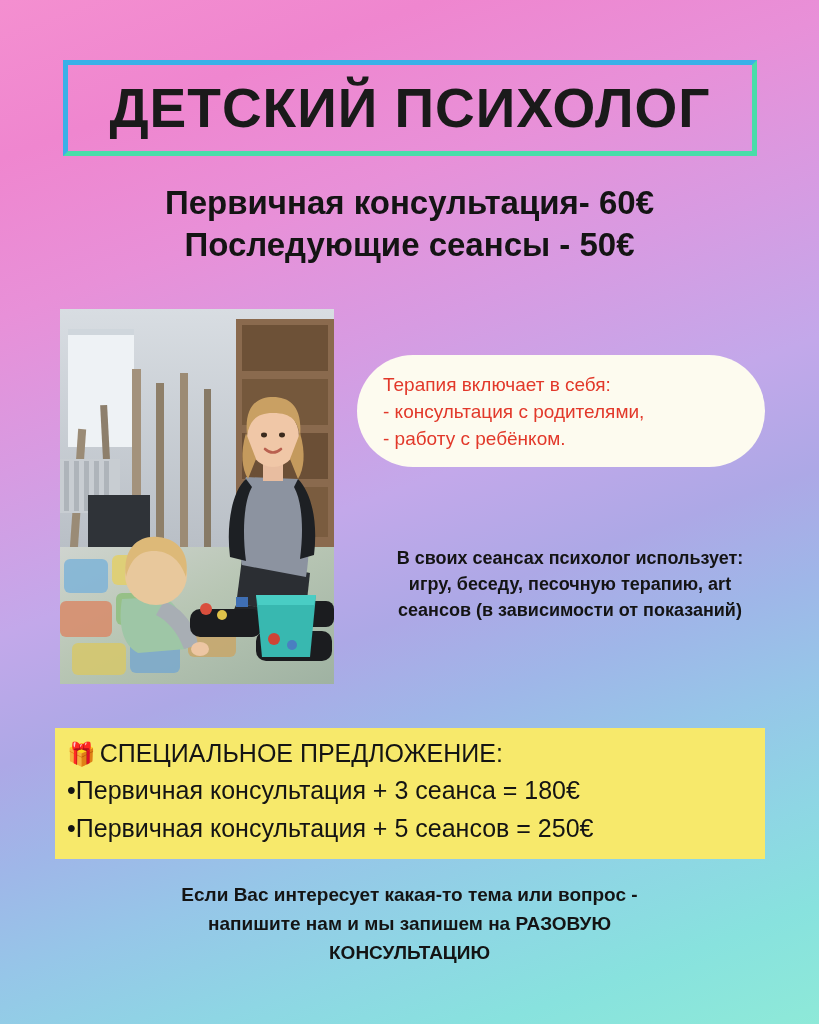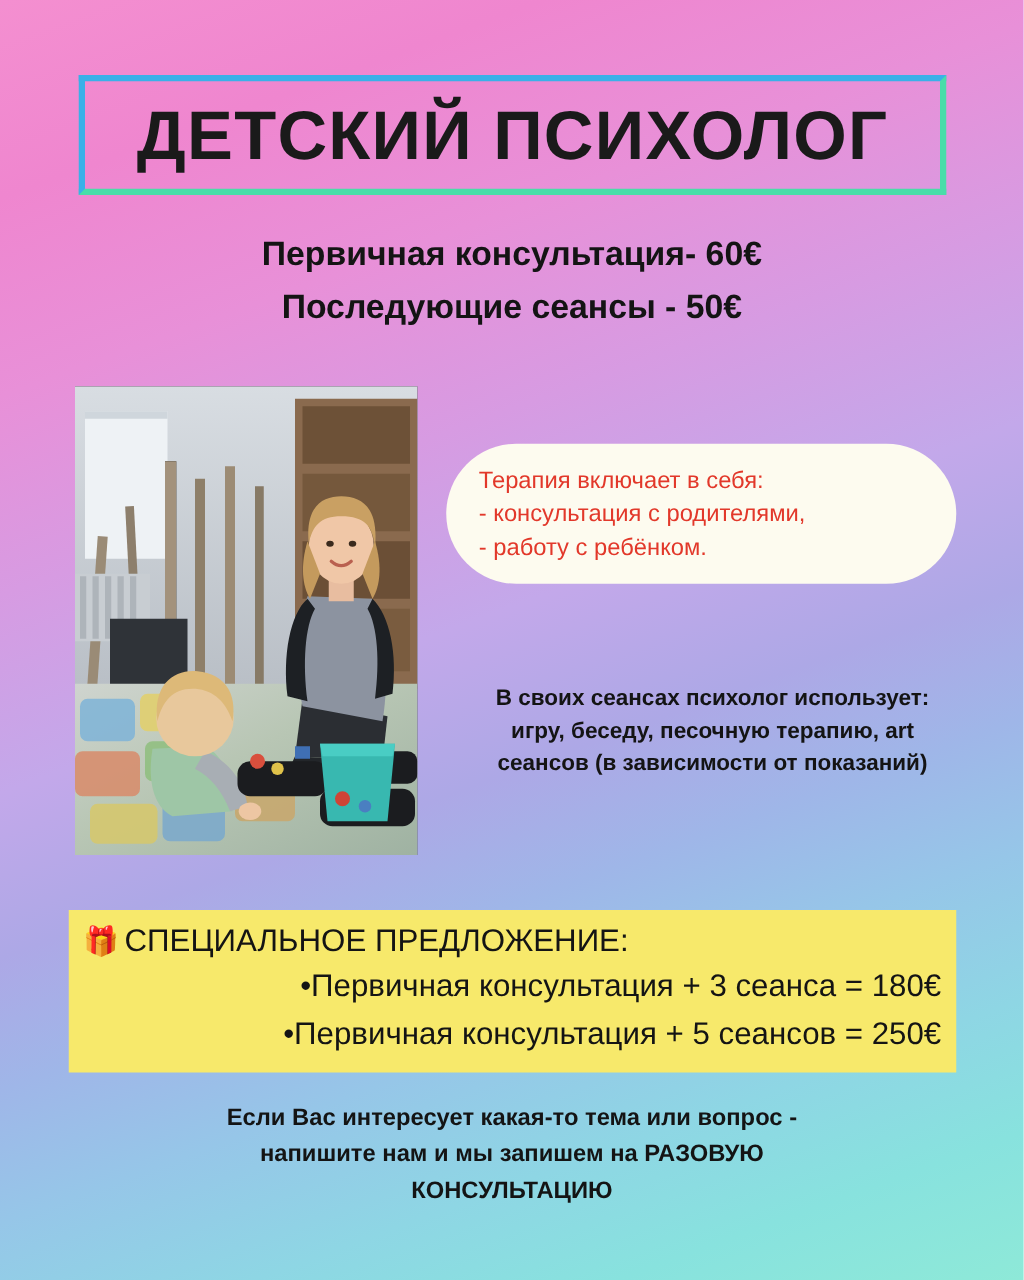--- a/index.html
+++ b/index.html
@@ -59,21 +59,21 @@
 
   
   .prices {
     position: absolute;
     left: 0;
     top: 182px;
     width: 819px;
     text-align: center;
   }
   .prices .price-line {
-    font-size: 27px;
+    font-size: 33px;
     font-weight: bold;
     color: #141414;
     line-height: 42px;
     white-space: nowrap;
   }
 
   
   .photo {
     position: absolute;
     left: 60px;
@@ -138,21 +138,20 @@
   }
   .offer .offer-title .gift {
     font-size: 23px;
     margin-right: 4px;
   }
   .offer .offer-item {
     font-size: 25px;
     color: #141414;
     line-height: 38px;
     white-space: nowrap;
-    text-align: right;
   }
 
   
   .footer {
     position: absolute;
     left: 0;
     top: 880px;
     width: 819px;
     text-align: center;
   }

